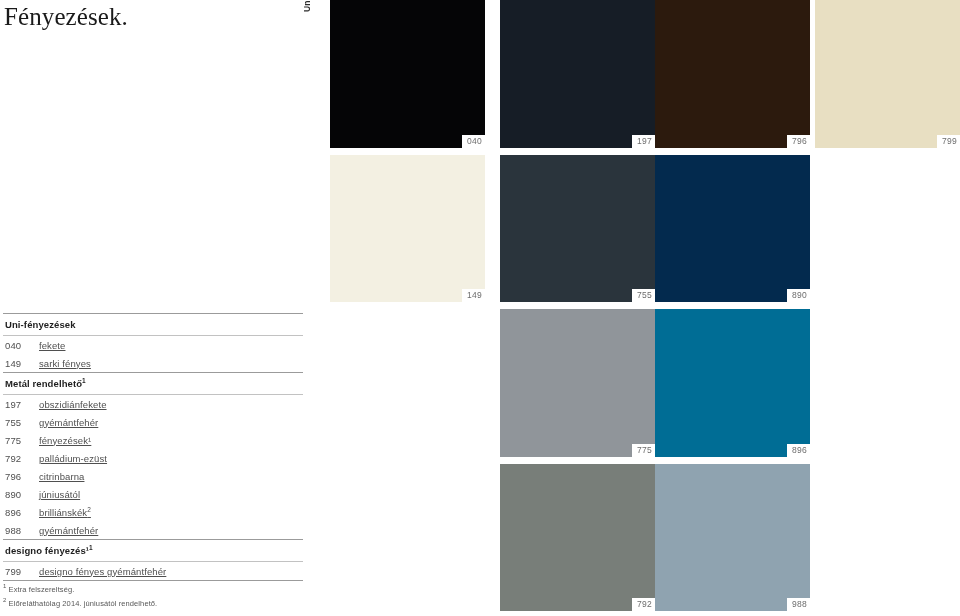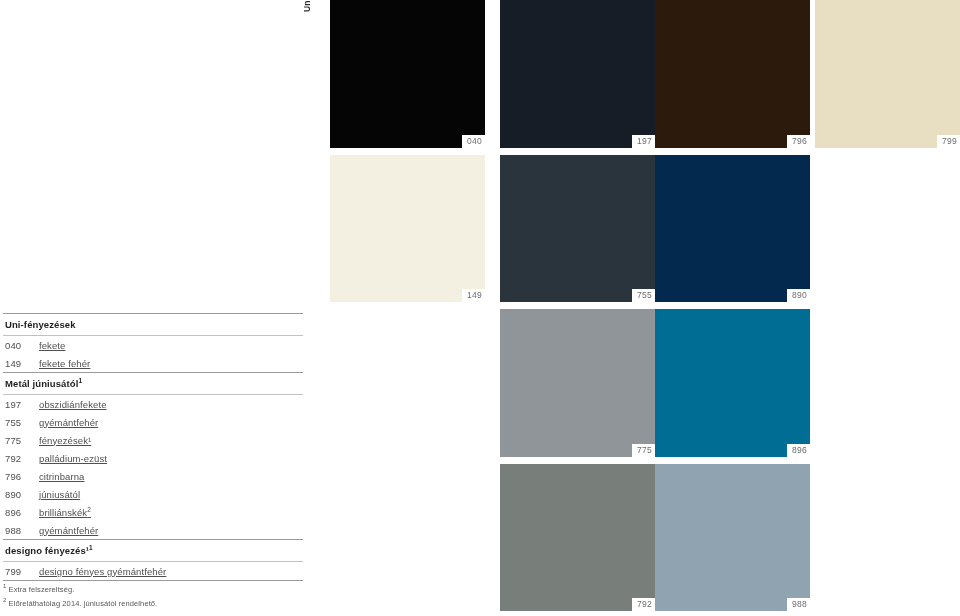--- a/index.html
+++ b/index.html
@@ -104,20 +104,21 @@
     line-height: 11px;
     letter-spacing: 0.1px;
   }
   .fn-mark { font-size: 6px; vertical-align: super; }
 </style>
 </head>
 <body>
 
 <div id="page">
 
+  <div class="page-title">Fényezések.</div>
 
   <div class="vlabel v1">Uni-fényezések</div>
   <div class="vlabel v2">Metál fényezések¹</div>
   <div class="vlabel v3">designo fényezés¹</div>
 
   <div class="swatch-grid" id="swatch-grid">
       <div class="swatch-cell col-1 row-1">
         <div class="swatch-color" style="background: rgb(5, 5, 6);"></div>
         <div class="swatch-code">040</div>
       </div>
@@ -167,26 +168,26 @@
       <div class="legend-group">
         <div class="rule-strong"></div>
         <div class="group-title"><span>Uni-fényezések</span></div>
         <div class="rule-thin"></div>
         <div class="legend-row">
           <span class="legend-code">040</span>
           <span class="legend-name"><span>fekete</span></span>
         </div>
         <div class="legend-row">
           <span class="legend-code">149</span>
-          <span class="legend-name"><span>fekete fehér</span></span>
+          <span class="legend-name"><span>sarki fényes</span></span>
         </div>
       </div>
       <div class="legend-group">
         <div class="rule-strong"></div>
-        <div class="group-title"><span>Metál júniusától</span><sup>1</sup></div>
+        <div class="group-title"><span>Metál rendelhető</span><sup>1</sup></div>
         <div class="rule-thin"></div>
         <div class="legend-row">
           <span class="legend-code">197</span>
           <span class="legend-name"><span>obszidiánfekete</span></span>
         </div>
         <div class="legend-row">
           <span class="legend-code">755</span>
           <span class="legend-name"><span>gyémántfehér</span></span>
         </div>
         <div class="legend-row">

